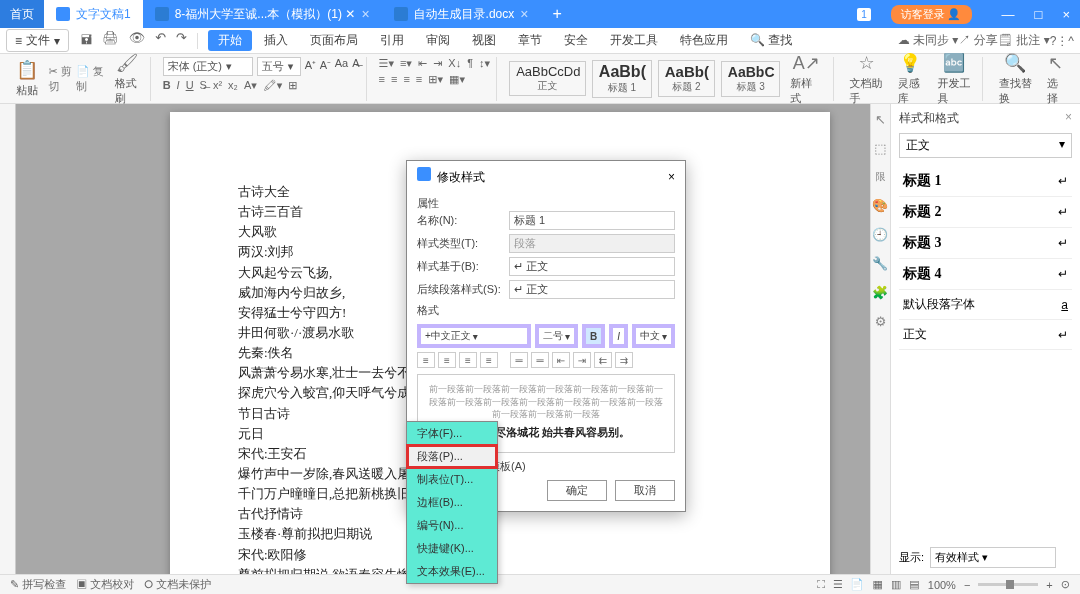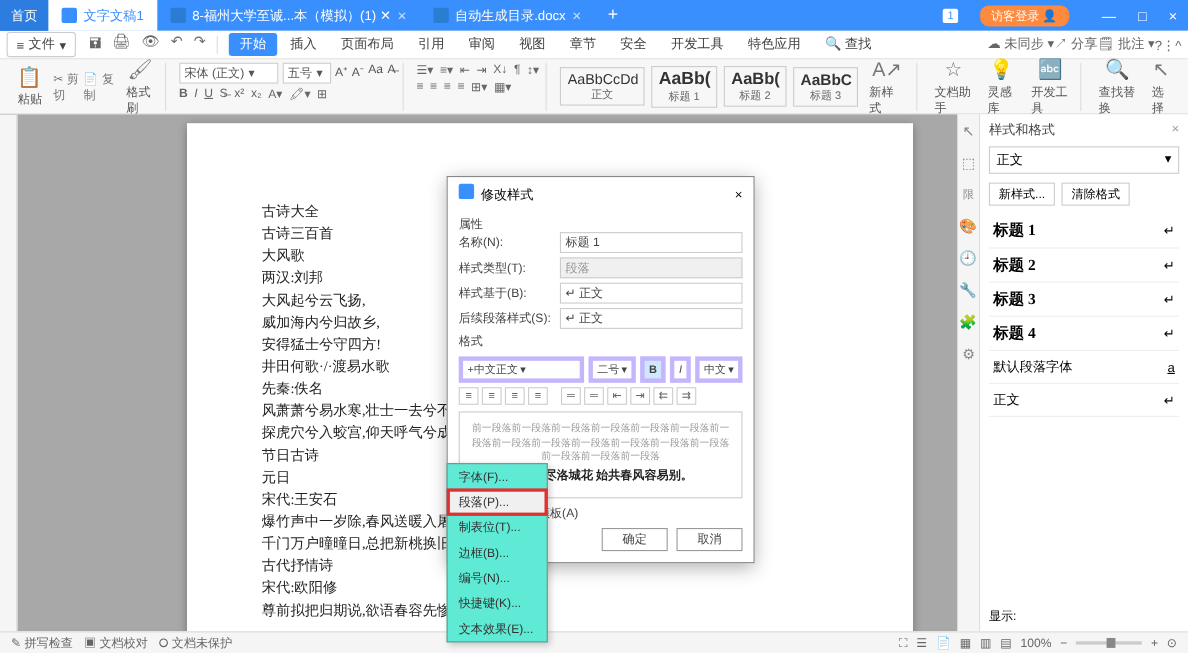--- a/index.html
+++ b/index.html
@@ -261,20 +261,21 @@
     <div class="line">井田何歌·/·渡易水歌</div>
     <div class="line">先秦:佚名</div>
     <div class="line">风萧萧兮易水寒,壮士一去兮不复还。</div>
     <div class="line">探虎穴兮入蛟宫,仰天呼气兮成白虹。</div>
     <div class="line">节日古诗</div>
     <div class="line">元日</div>
     <div class="line">宋代:王安石</div>
     <div class="line">爆竹声中一岁除,春风送暖入屠苏。</div>
     <div class="line">千门万户曈曈日,总把新桃换旧符。</div>
     <div class="line">古代抒情诗</div>
+    <div class="line">玉楼春·尊前拟把归期说</div>
     <div class="line">宋代:欧阳修</div>
     <div class="line">尊前拟把归期说,欲语春容先惨咽。</div>
 
   </div>
 </div>
 
 <div class="icon-strip">
   <span>↖</span>
   <span>⬚</span>
   <span style="font-size:10px;">限</span>
@@ -287,24 +288,20 @@
 
 <div class="sidebar">
   <div class="title">
       <span>样式和格式</span>
       <span class="x">×</span>
     </div>
   <div class="mainsel">
       <span>正文</span>
       <span>▾</span>
     </div>
-  <div class="btns">
-    <div class="b">新样式...</div>
-    <div class="b">清除格式</div>
-  </div>
   <div class="style-item">
       <span class="name">标题 1</span>
       <span>↵</span>
     </div>
   <div class="style-item">
       <span class="name">标题 2</span>
       <span>↵</span>
     </div>
   <div class="style-item">
       <span class="name">标题 3</span>
@@ -317,20 +314,21 @@
   <div class="style-item small">
       <span class="name">默认段落字体</span>
       <span style="text-decoration:underline">a</span>
     </div>
   <div class="style-item small">
       <span class="name">正文</span>
       <span>↵</span>
     </div>
   <div class="foot">
     <span>显示:</span>
+    <div class="sel"><span>有效样式</span> ▾</div>
   </div>
 </div>
 
 <div class="dialog">
   <div class="dtitle">
       <span><span class="ic"></span><span>修改样式</span></span>
       <span>×</span>
     </div>
   <div class="dbody">
     <div>属性</div>

